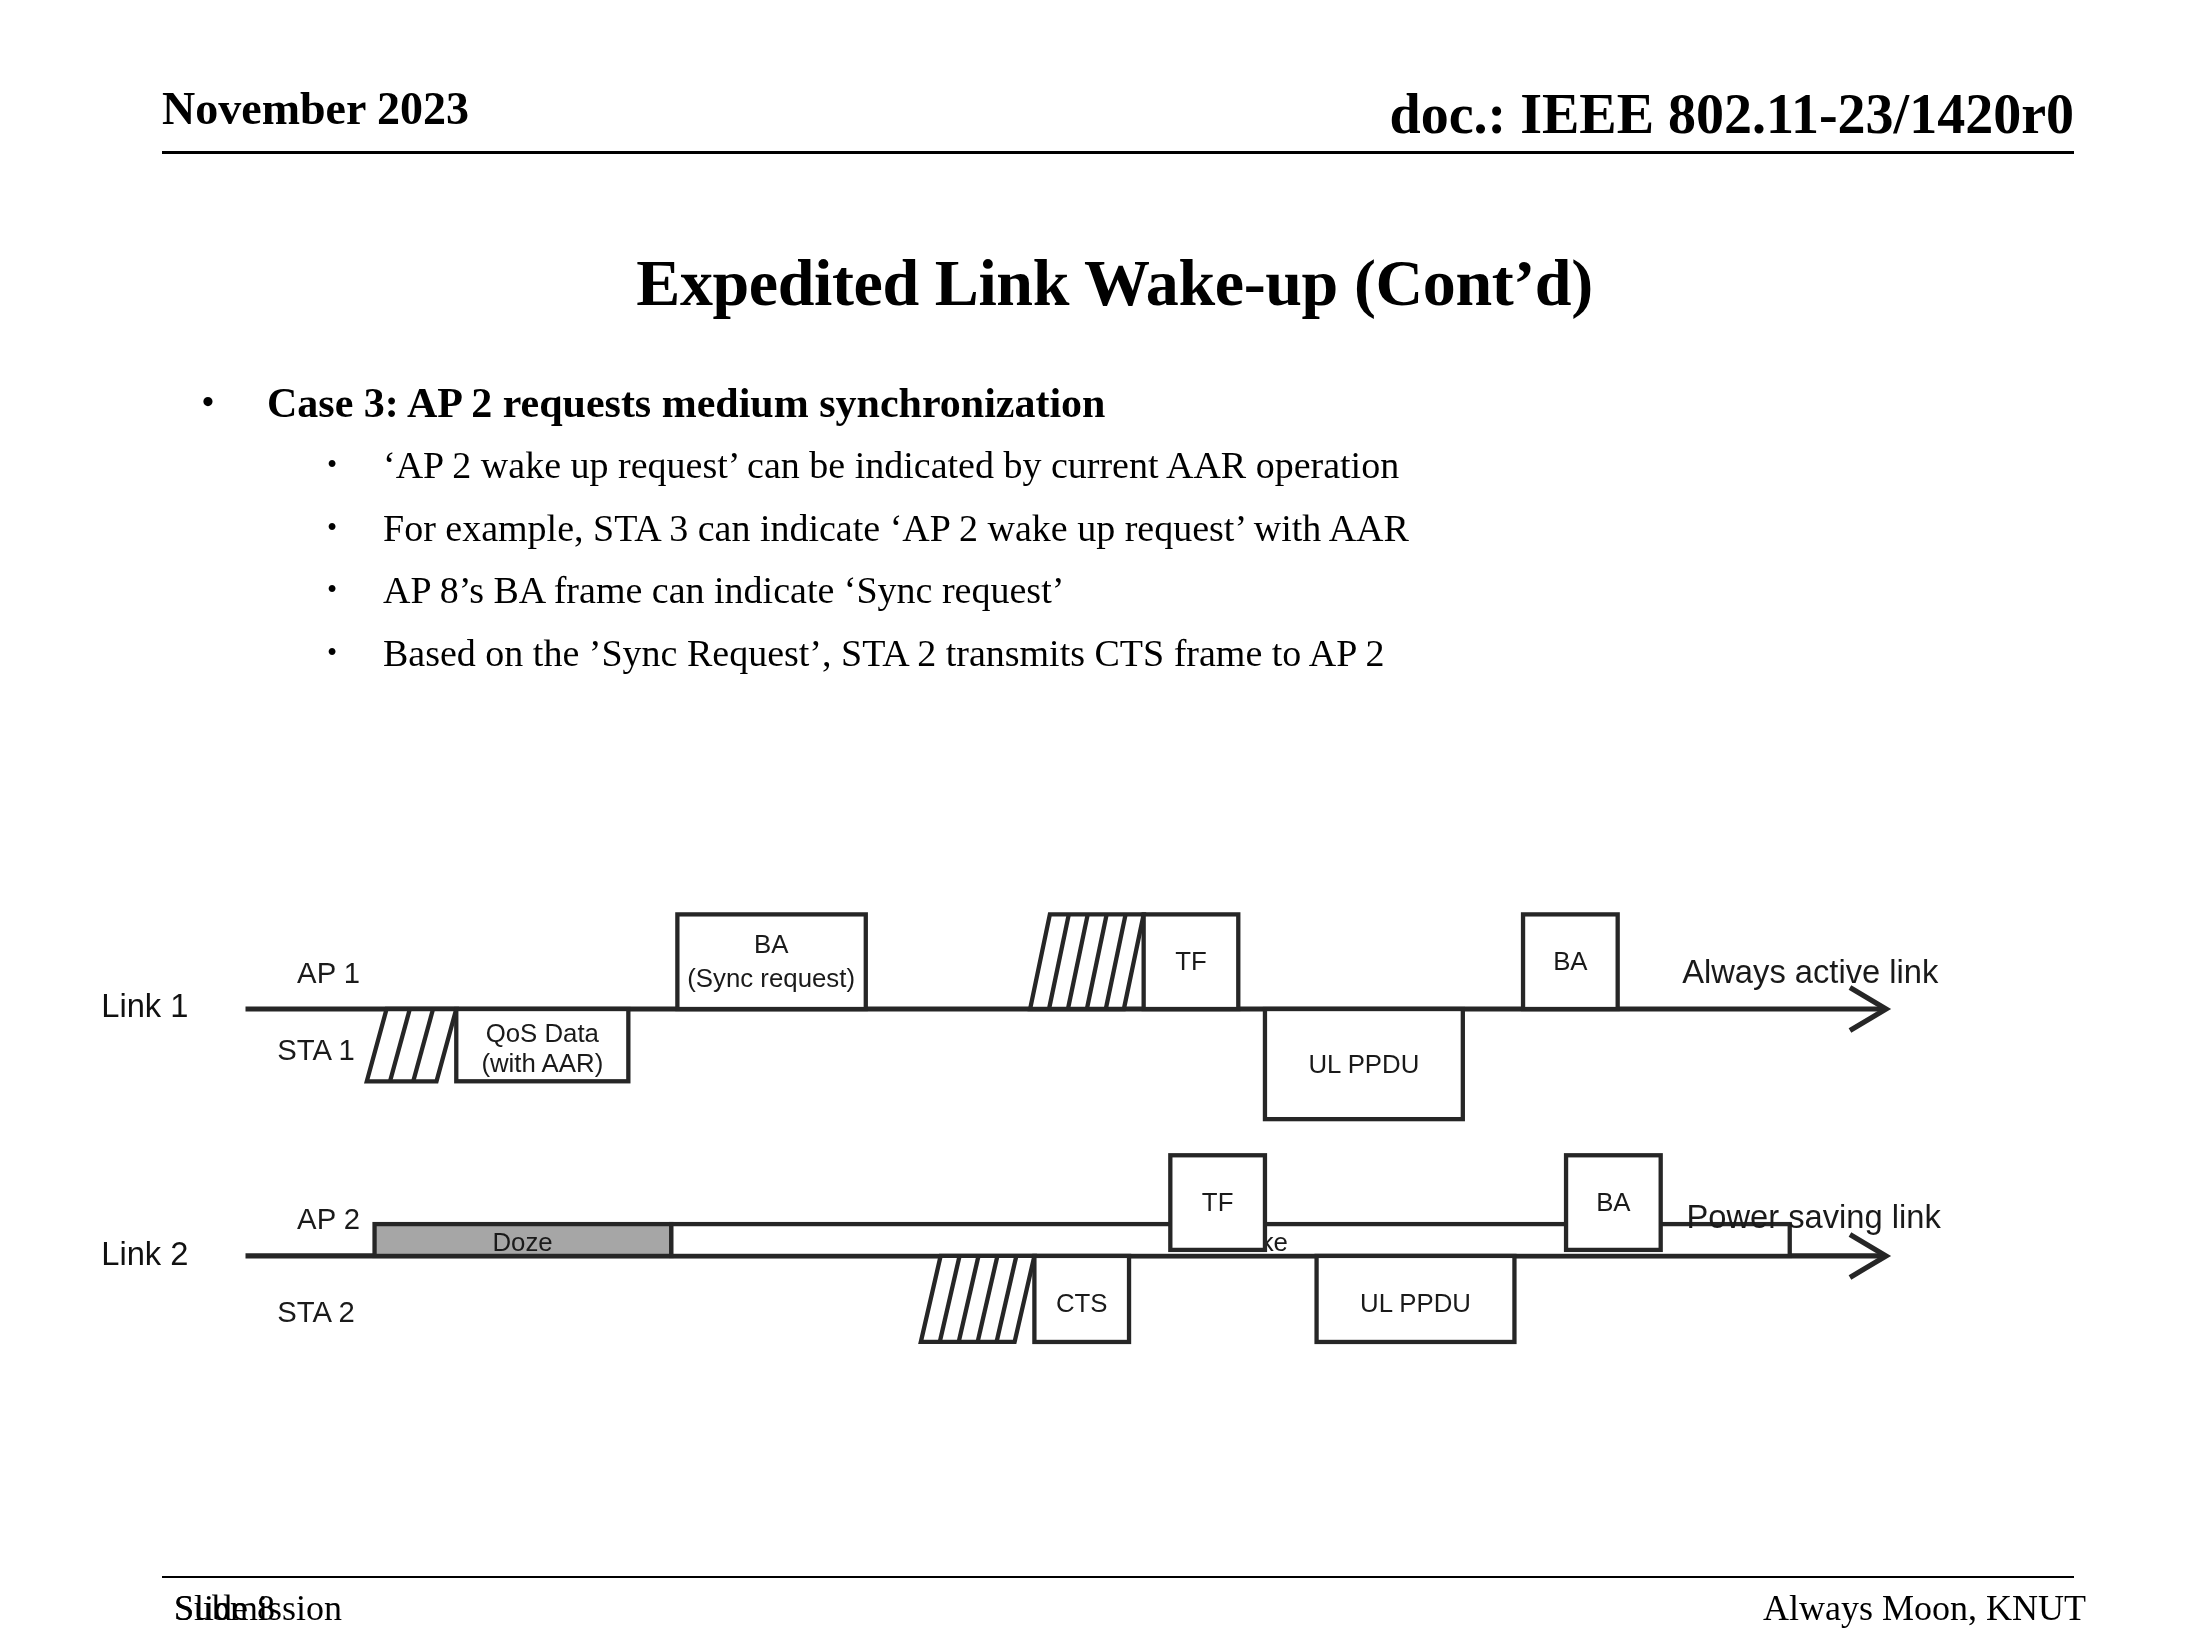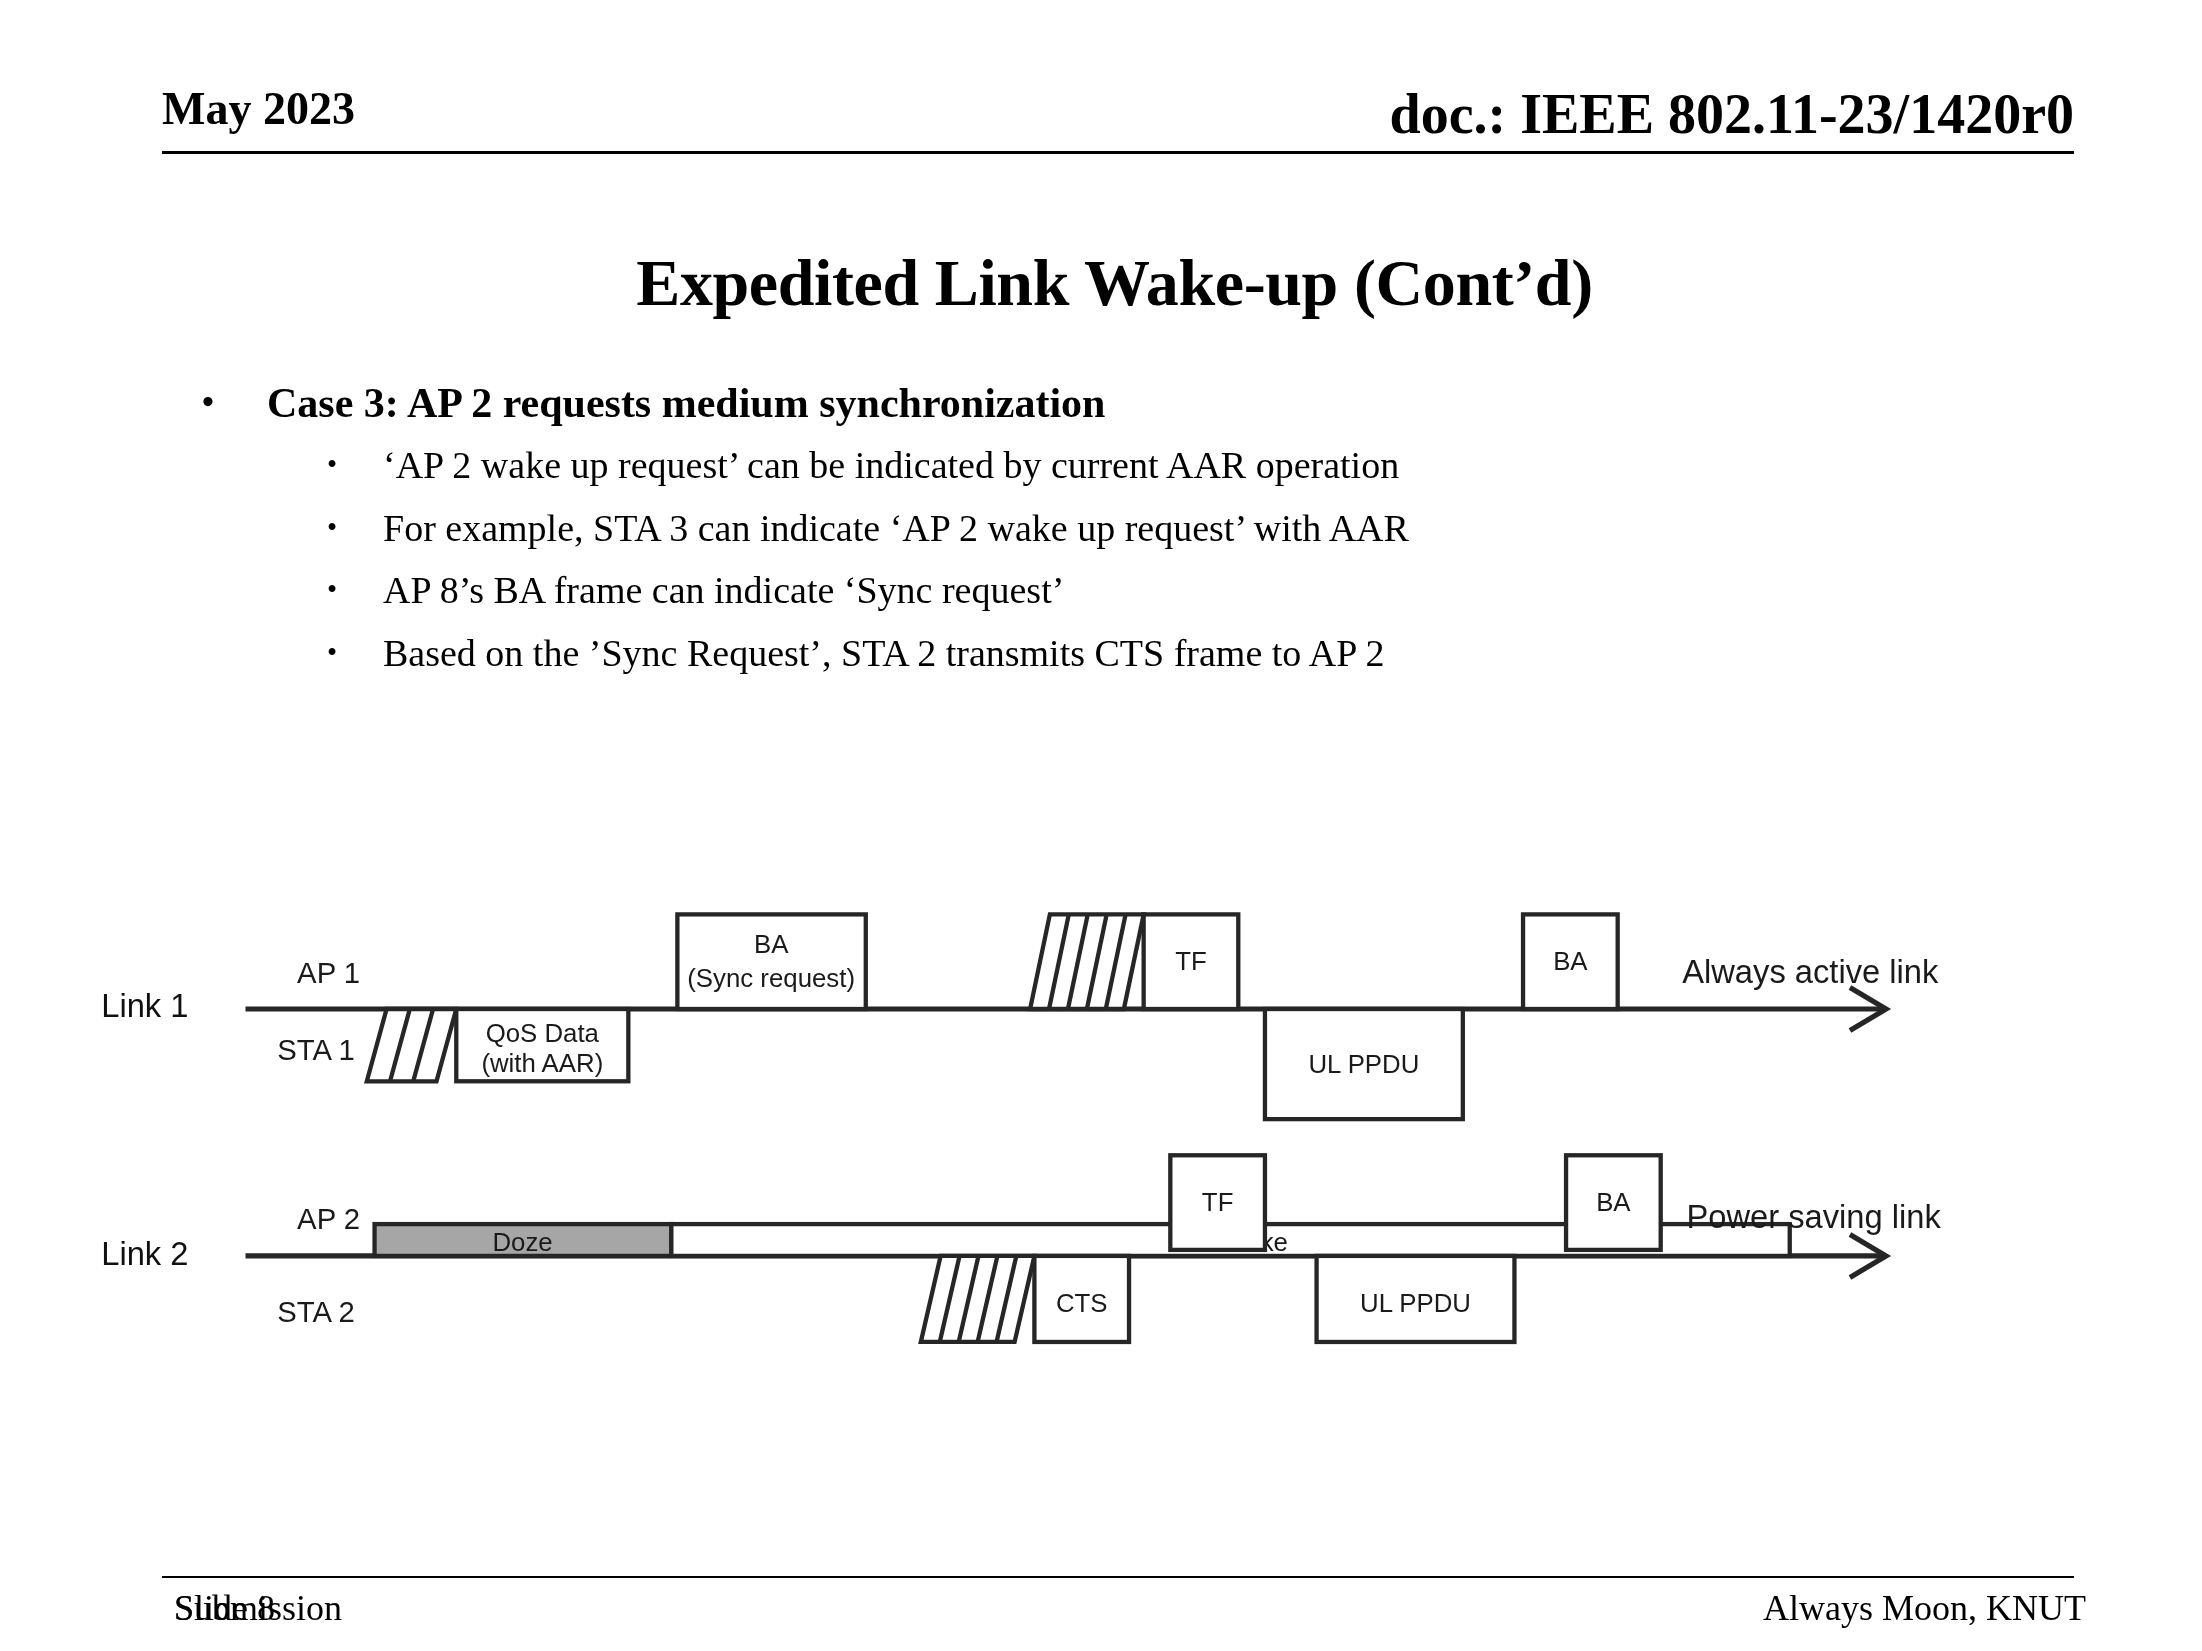--- a/index.html
+++ b/index.html
@@ -161,21 +161,21 @@
     margin-left: 12px;
   }
   #footer .f-left { position: absolute; left: 0; top: 0; white-space: nowrap; }
   #footer .f-center { position: absolute; left: 0; right: 0; top: 0; white-space: nowrap; }
   #footer .f-right { position: absolute; right: 0; top: 0; white-space: nowrap; }
 </style>
 </head>
 <body>
 
 <div id="header">
-  <div class="hdr-left">May 2023</div>
+  <div class="hdr-left">November 2023</div>
   <div class="hdr-right">doc.: IEEE 802.11-23/1420r0</div>
 </div>
 <div id="header-rule"></div>
 
 <div id="slide-title">Expedited Link Wake-up (Cont’d)</div>
 
 <div id="bullets">
   <div class="lvl1">
     <span class="dot">•</span>
     <span>Case 3: AP 2 requests medium synchronization</span>

